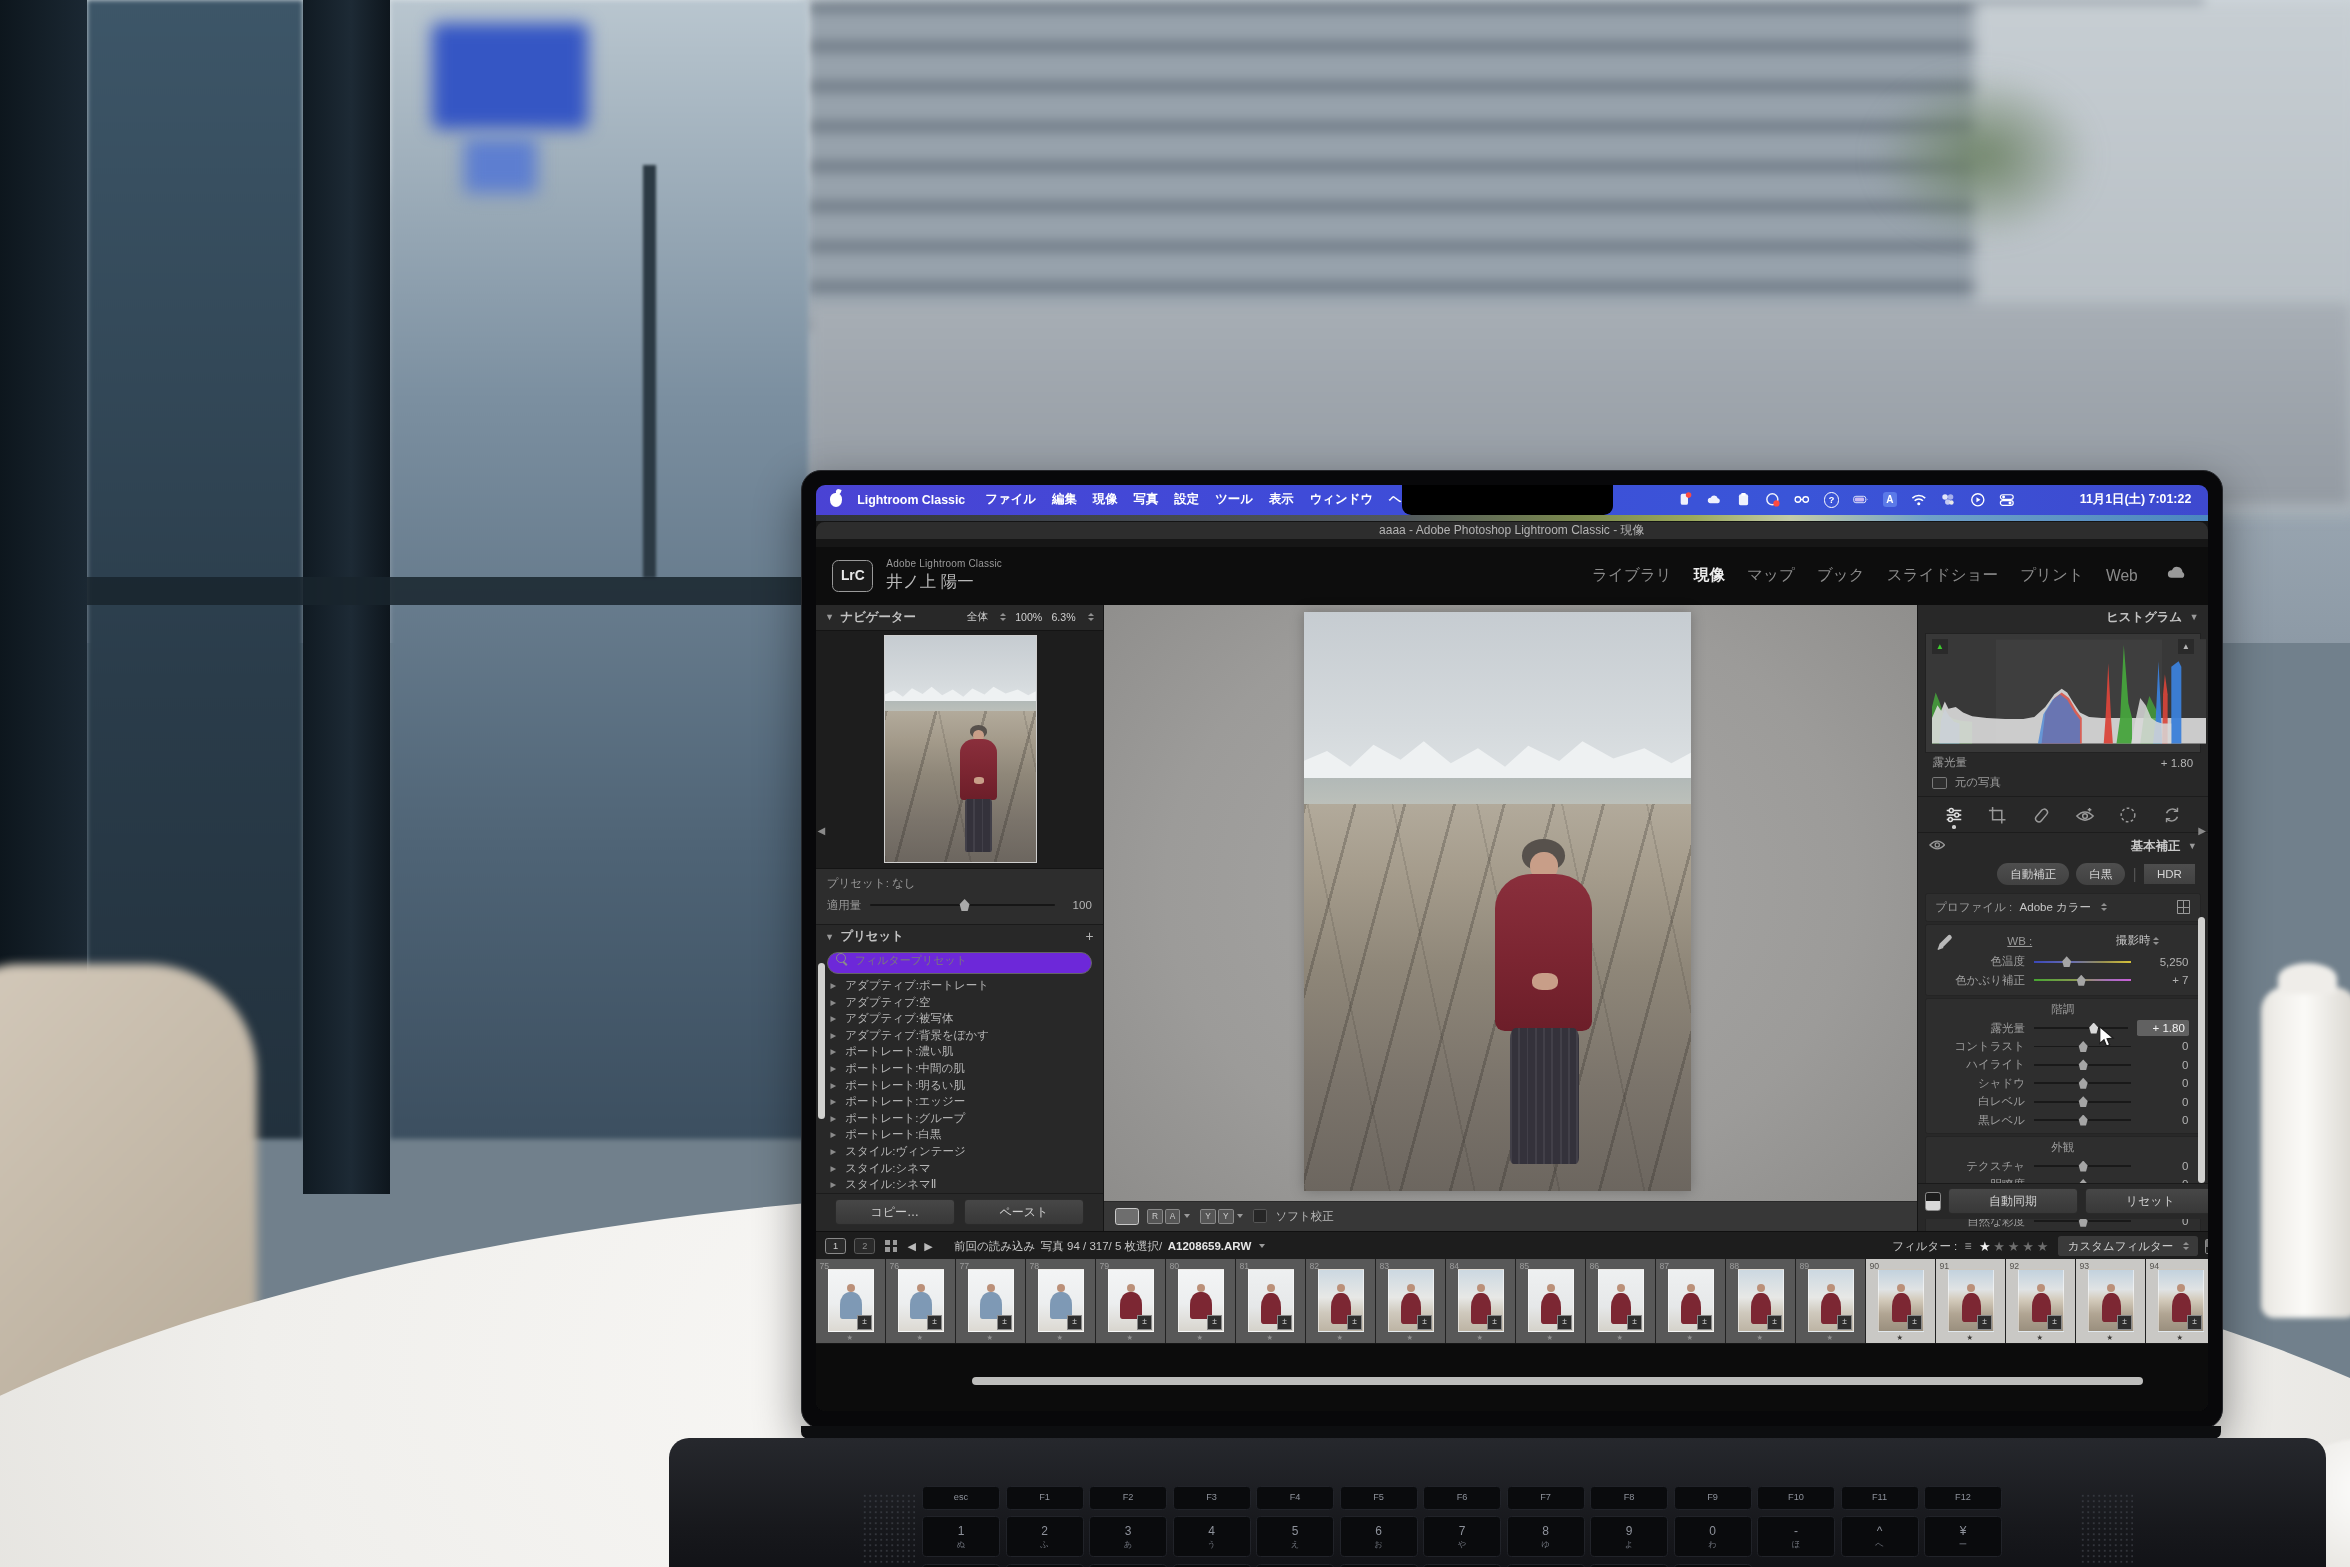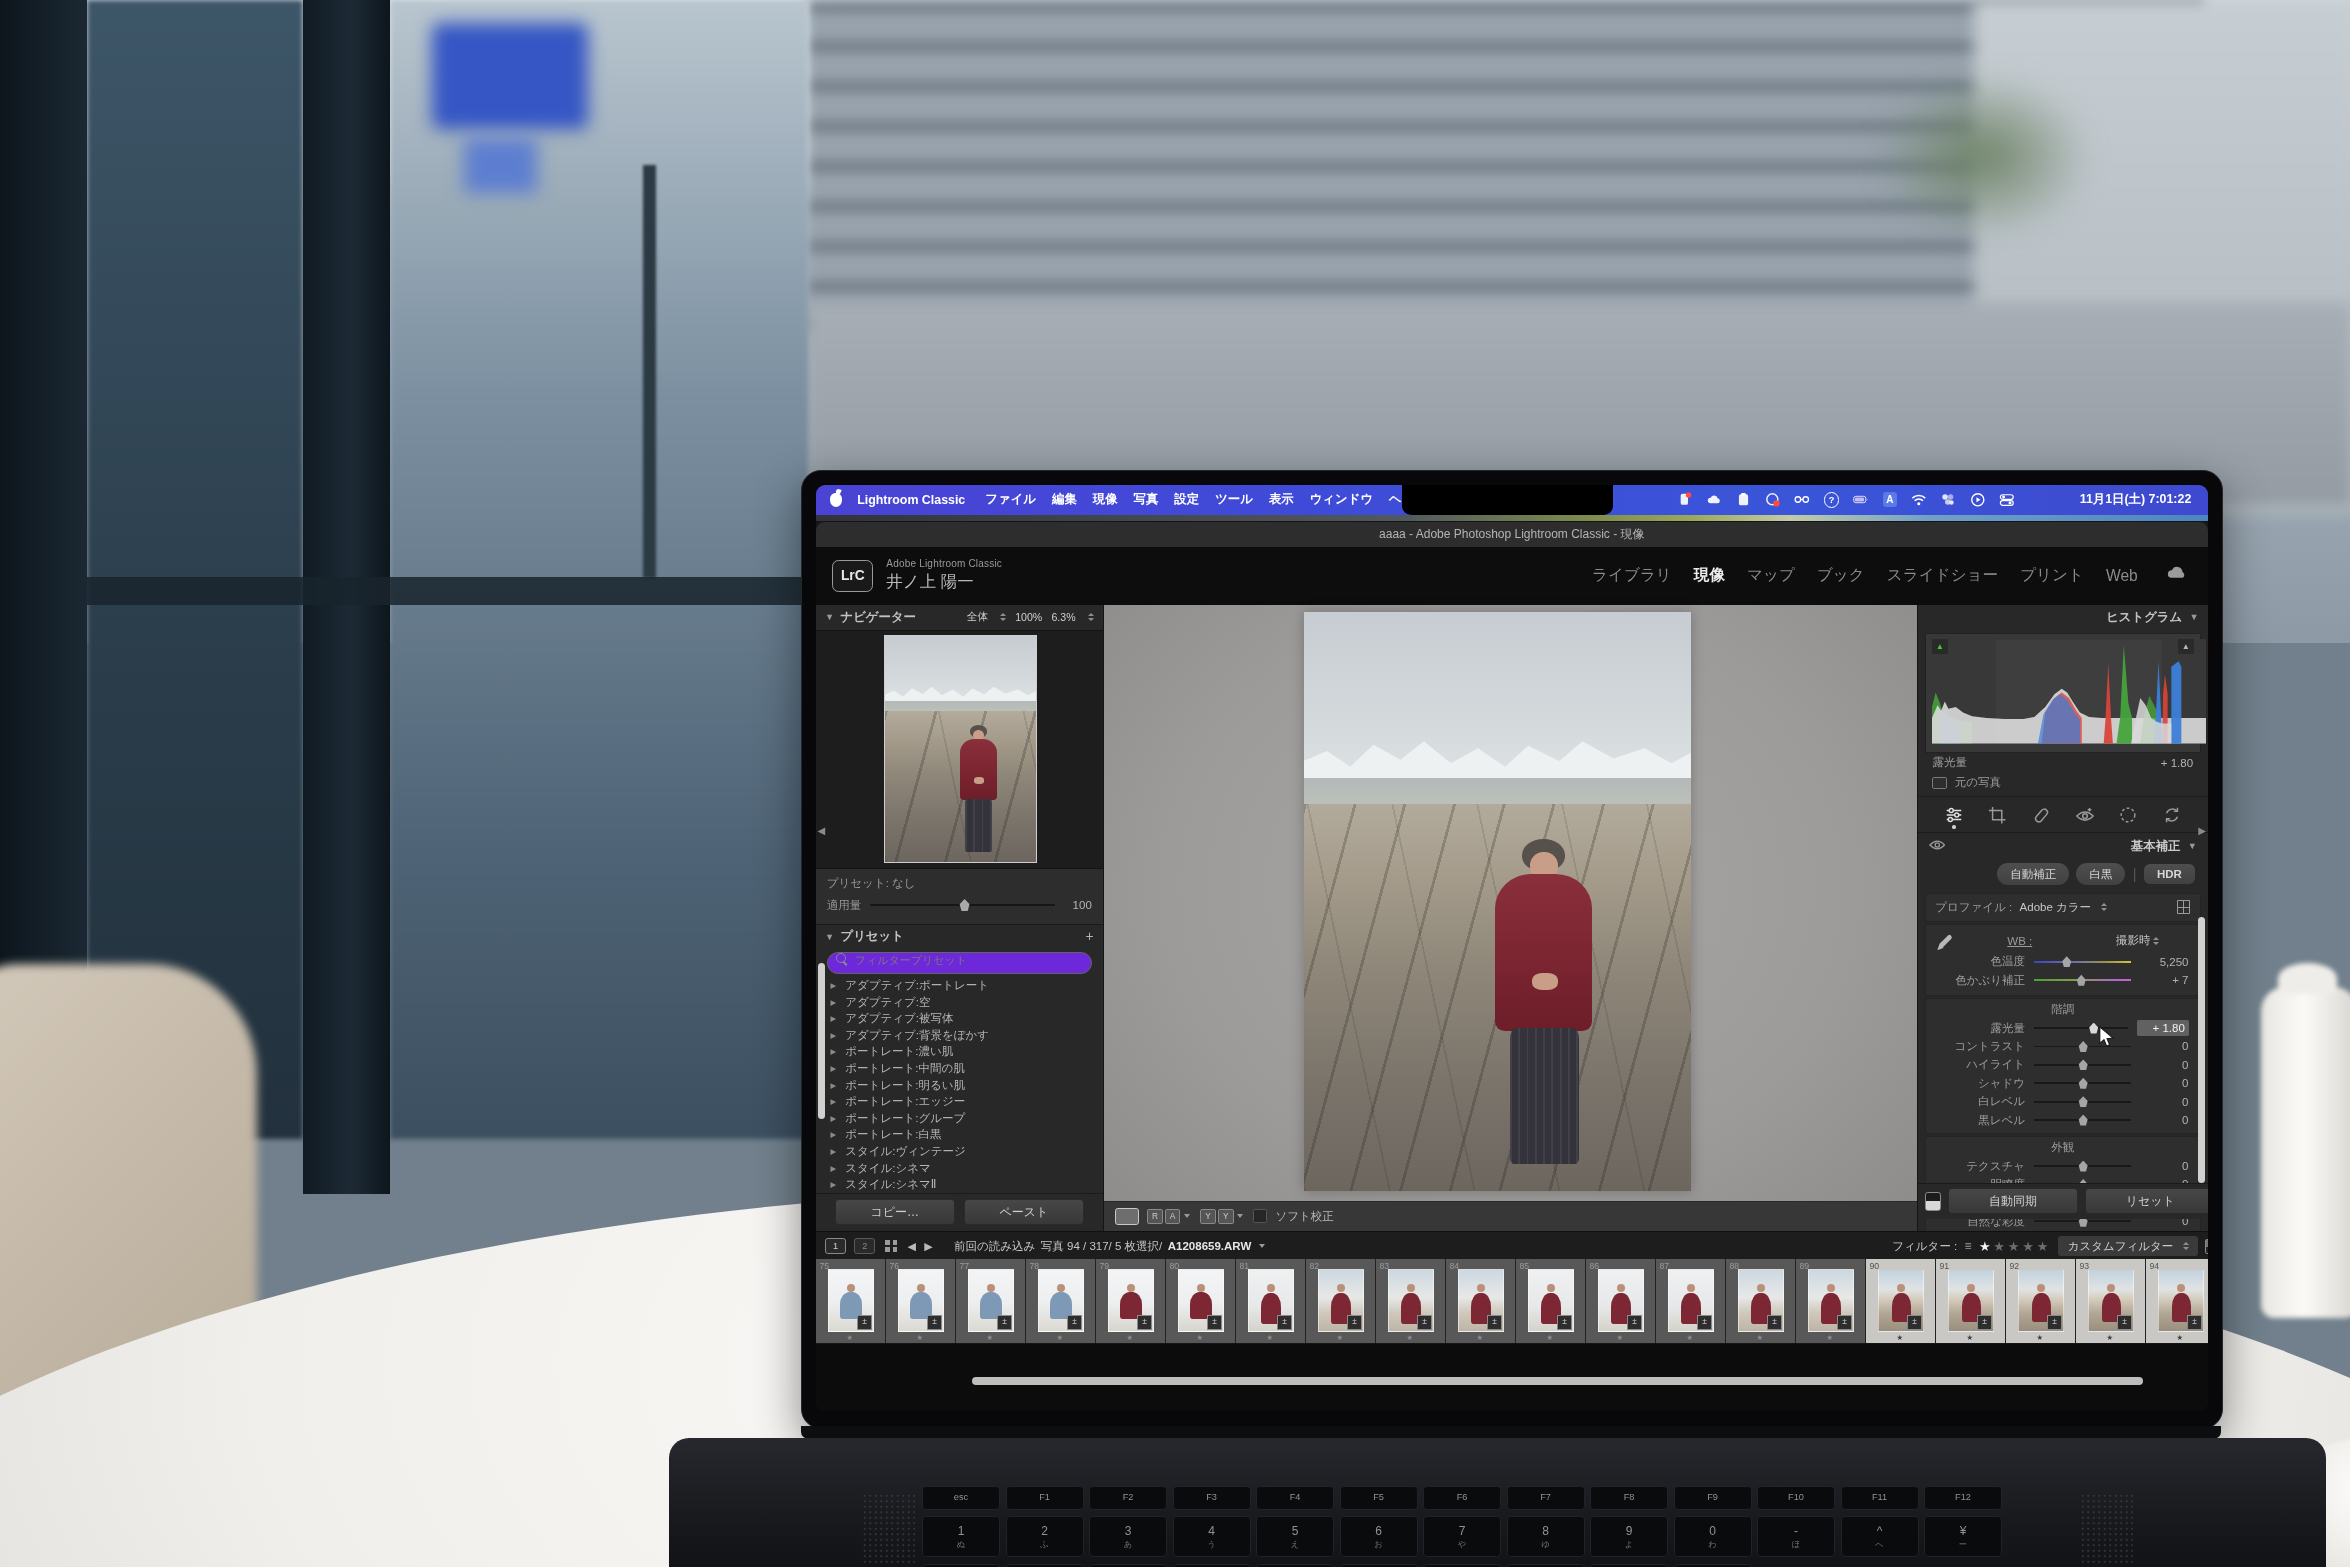--- a/index.html
+++ b/index.html
@@ -62,21 +62,21 @@
   .si svg{display:block;}
   .si-a{width:14.7px;height:14.7px;background:#5b7ae8;border-radius:3.2px;color:#fff;font-size:10px;font-weight:bold;display:flex;align-items:center;justify-content:center;}
   .si-help{width:13.8px;height:13.8px;border:1.5px solid #fff;border-radius:50%;color:#fff;font-size:9.2px;font-weight:bold;display:flex;align-items:center;justify-content:center;}
   .clock{position:absolute;right:16.5px;top:0;height:30px;display:flex;align-items:center;font-size:12.4px;font-weight:600;}
 
   .sliver{left:0;top:30px;width:1392px;height:6.4px;
     background:linear-gradient(90deg,#30343a 0%,#51585e 42%,#7b8a4d 55%,#9aa95c 63%,#c3cba8 70%,#6fa0c8 80%,#4b86c0 100%);}
 
   
   .lrwin{left:0;top:37px;width:1392px;height:889px;background:#161616;}
-  .titlebar{position:absolute;left:0;top:0;width:100%;height:25px;background:#2d2d2d;border-radius:8.3px 8.3px 0 0;
+  .titlebar{position:absolute;left:0;top:0;width:100%;height:17px;background:#2d2d2d;border-radius:8.3px 8.3px 0 0;
     color:#b4b4b4;font-size:12px;display:flex;align-items:center;justify-content:center;}
   .appheader{position:absolute;left:0;top:25px;width:100%;height:58px;background:#0d0d0d;display:flex;align-items:center;}
   .lrc-badge{margin-left:16.5px;width:39px;height:30px;border:1.8px solid #9a9a9a;border-radius:6.4px;background:#191919;
     color:#e8e8e8;font-weight:bold;font-size:13.8px;display:flex;align-items:center;justify-content:center;}
   .id-block{margin-left:13px;color:#9a9a9a;}
   .id-block .small{font-size:10px;letter-spacing:0.2px;}
   .id-block .big{font-size:16.5px;color:#b9b9b9;margin-top:1.8px;}
   .modules{position:absolute;right:59px;top:0;height:58px;display:flex;align-items:center;gap:0;font-size:15.6px;color:#8a8a8a;}
   .modules .mod{padding:0 11px;cursor:default;}
   .modules .active{color:#ececec;font-weight:bold;}
@@ -172,21 +172,21 @@
   .tool svg{stroke:#9a9a9a;fill:none;stroke-width:1.6;}
   .tool.active svg{stroke:#e0e0e0;}
   .tool.active::after{content:"";position:absolute;bottom:-1.8px;left:50%;margin-left:-1.8px;width:3.7px;height:3.7px;border-radius:50%;background:#cfcfcf;}
 
   
   .basic-head{height:26px;display:flex;align-items:center;padding:0 11px;color:#c9c9c9;font-size:12.4px;font-weight:bold;}
   .eye svg{stroke:#9a9a9a;fill:none;stroke-width:1.4;}
   .basic-head .ttl{margin-left:auto;}
   .treat-row{display:flex;align-items:center;justify-content:flex-end;gap:7.3px;padding:3.7px 13px 5.5px 13px;}
   .pill{background:linear-gradient(180deg,#4e4e4e,#414141);border-radius:11px;color:#d6d6d6;font-size:11.5px;padding:3.7px 13px;}
-  .pill.hdr{font-weight:bold;border-radius:6px;}
+  .pill.hdr{font-weight:normal;border-radius:0;}
   .vsep{color:#555;}
   .groupbox{background:#2e2e2e;border:0.9px solid #242424;border-radius:2.8px;margin:1.8px 7.3px;position:relative;}
   .profile-row{height:27.5px;display:flex;align-items:center;padding:0 9.2px;color:#9a9a9a;font-size:11.5px;gap:7.3px;}
   .profile-row .pv{color:#c6c6c6;}
   .gridicon{margin-left:auto;width:13.8px;height:13.8px;position:relative;}
   .gridicon i{position:absolute;width:5.5px;height:5.5px;border:1.1px solid #9a9a9a;border-radius:0.9px;}
   .gridicon i:nth-child(2){right:0;} .gridicon i:nth-child(3){bottom:0;} .gridicon i:nth-child(4){right:0;bottom:0;}
   .wb-row{height:24px;display:flex;align-items:center;padding:0 9.2px;color:#9a9a9a;font-size:11.5px;}
   .dropper{position:absolute;left:9.2px;top:7.3px;}
   .wb-row .wl{margin-left:72px;text-decoration:underline;}

